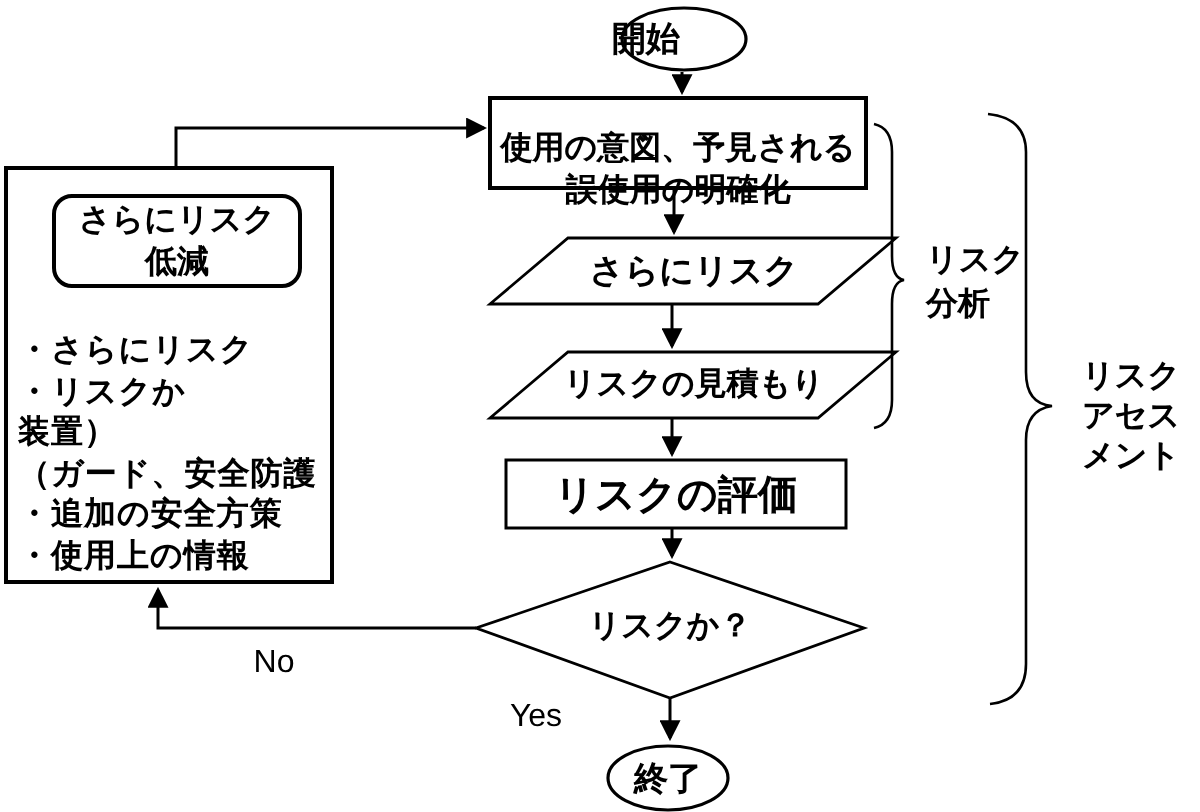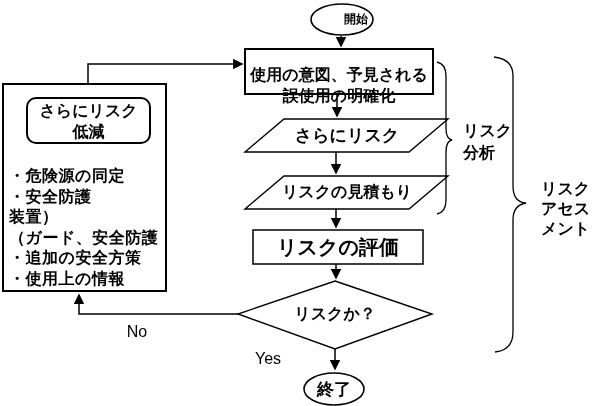--- a/index.html
+++ b/index.html
@@ -6,21 +6,21 @@
   .stage{
     position:relative;width:600px;height:406px;background:#fff;overflow:hidden;
     font-family:"Liberation Sans","DejaVu Sans",sans-serif;color:#000;
   }
   .stage svg{position:absolute;left:0;top:0;}
   .txt{
     position:absolute;display:flex;flex-direction:column;align-items:center;
     justify-content:center;text-align:center;font-weight:bold;color:#000;
     white-space:nowrap;
   }
-  .t-start{left:325px;top:4px;width:62px;height:31px;font-size:12px;}
+  .t-start{left:292px;top:4px;width:62px;height:31px;font-size:17px;}
   .t-clarify{left:245px;top:49px;width:188px;height:45px;font-size:16px;line-height:21px;margin-top:13px;}
   .t-hazard{left:250px;top:119px;width:194px;height:33px;font-size:17px;}
   .t-estimate{left:250px;top:176px;width:194px;height:33px;font-size:16px;}
   .t-evaluate{left:253px;top:230px;width:170px;height:34px;font-size:20px;}
   .t-decision{left:240px;top:284px;width:190px;height:60px;font-size:16px;line-height:20px;}
   .t-end{left:304px;top:374px;width:60px;height:31px;font-size:17px;}
   .t-red-title{left:27px;top:98px;width:123px;height:45px;font-size:16px;line-height:21px;}
   .t-red-list{left:9px;top:166px;width:154px;font-size:16px;line-height:20.5px;
     align-items:flex-start;text-align:left;letter-spacing:0.5px;}
   .t-yes{left:248px;top:349px;width:40px;height:20px;font-size:16px;font-weight:normal;}
@@ -84,22 +84,22 @@
   </div>
 
   <div class="txt t-end">終了</div>
 
   <div class="txt t-red-title">
     <div>さらにリスク</div>
     <div>低減</div>
   </div>
 
   <div class="txt t-red-list">
-    <div>・危険源の同定</div>
-    <div>・安全防護</div>
+    <div>・さらにリスク</div>
+    <div>・リスクか</div>
     <div>装置）</div>
     <div>（ガード、安全防護</div>
     <div>・追加の安全方策</div>
     <div>・使用上の情報</div>
   </div>
 
   <div class="txt t-yes">Yes</div>
   <div class="txt t-no">No</div>
 
   <div class="txt t-analysis">

